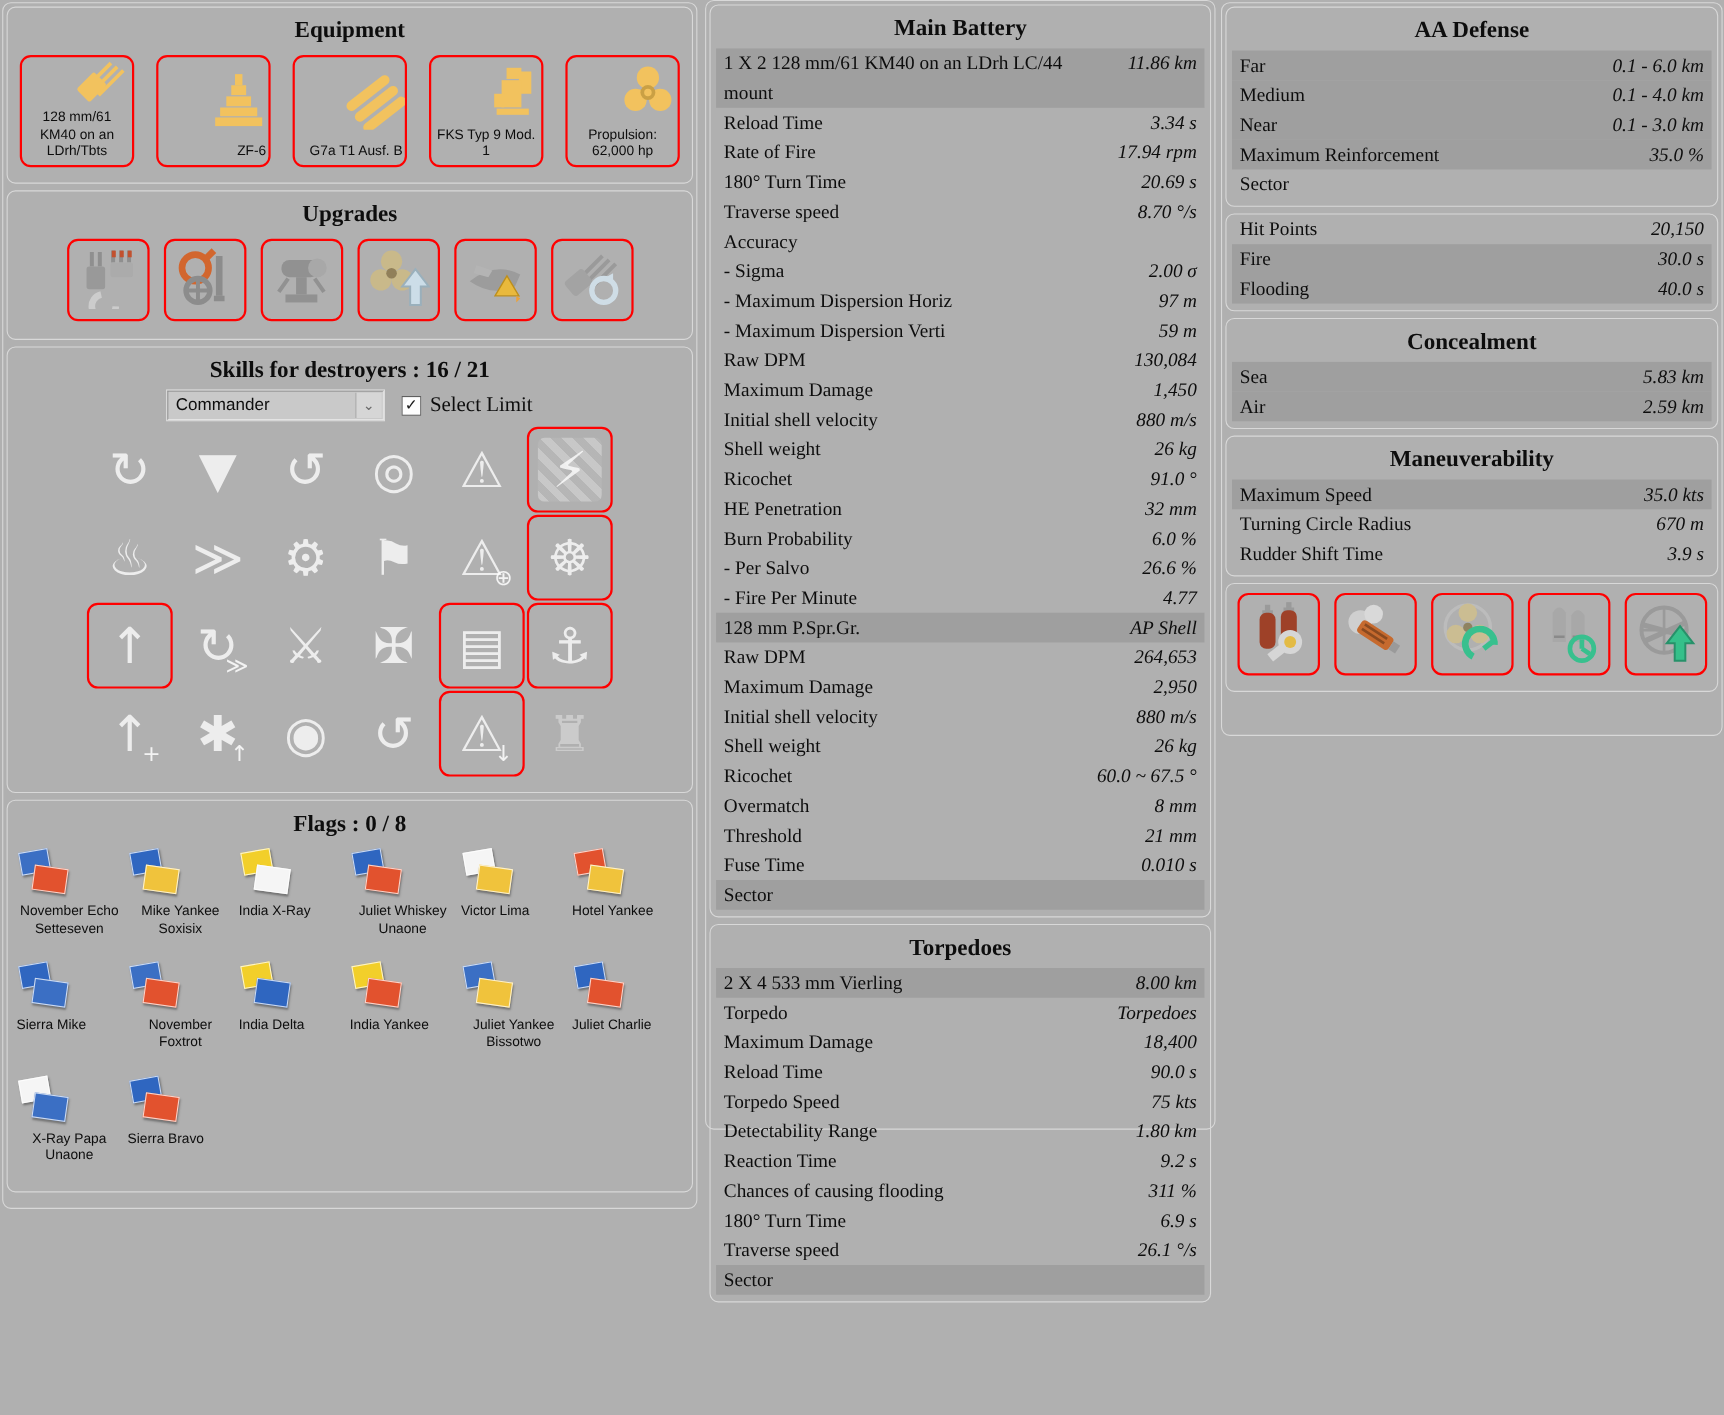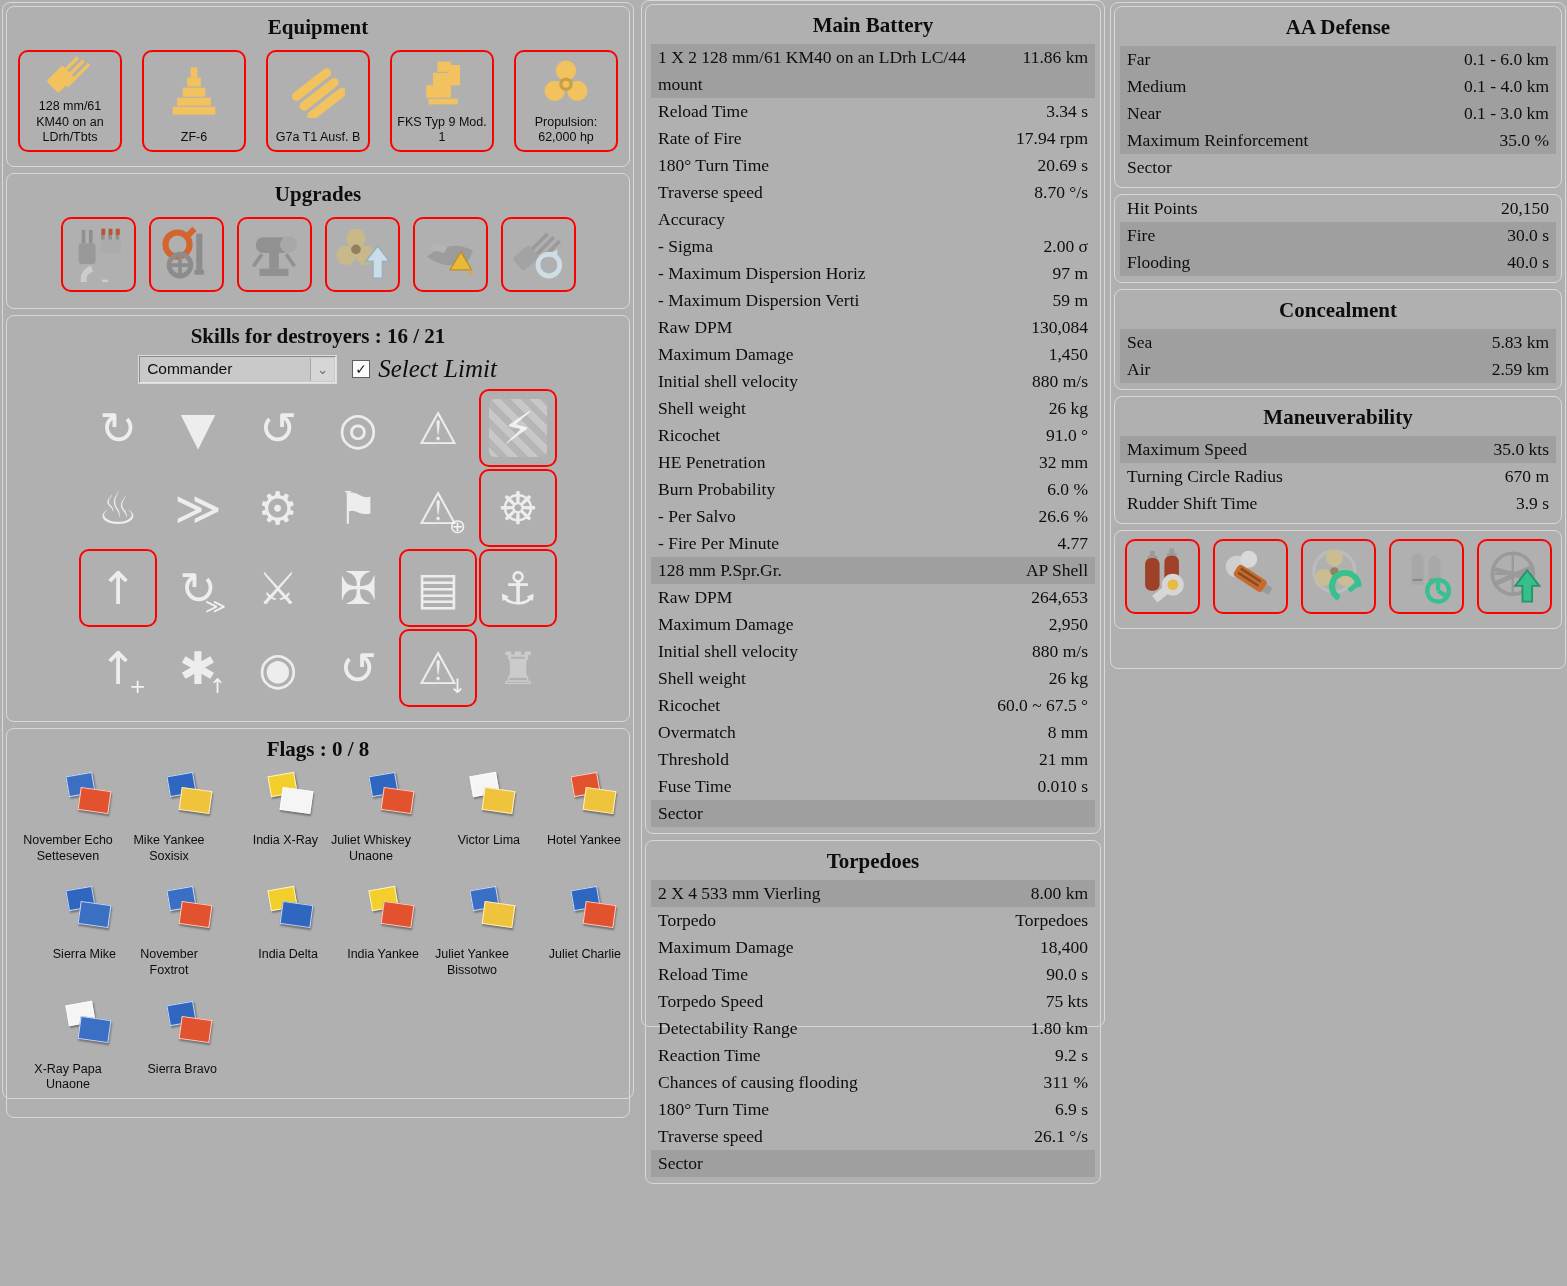--- a/index.html
+++ b/index.html
@@ -11,61 +11,61 @@
   .col{position:absolute;box-sizing:border-box;border:1px solid #d8d8d8;border-radius:8px;padding:3px;}
   .col-left{left:2px;top:2px;width:632px;height:1097px;}
   .col-mid{left:641px;top:0;width:464px;height:1027px;}
   .col-right{left:1110px;top:2px;width:456px;height:667px;}
   .panel{box-sizing:border-box;border:1px solid #d8d8d8;border-radius:8px;margin-bottom:6px;padding:0 2px 6px;}
   .panel:last-child{margin-bottom:0}
   .ptitle{margin:8px 0 6px;text-align:center;font-size:21px;font-weight:bold;}
   
   .srow{display:flex;align-items:flex-start;min-height:27px;line-height:27px;font-size:17.5px;padding:0 7px;margin:0 3px;}
   .srow .lab{flex:1 1 auto;max-width:336px;}
-  .srow .val{margin-left:8px;white-space:nowrap;text-align:right;flex:1 0 auto;}
+  .srow .val{margin-left:8px;white-space:nowrap;text-align:right;flex:1 0 auto;font-style:italic;}
   .srow.shade{background:#9f9f9f;}
   
   .equip-row{display:flex;justify-content:center;gap:20px;padding:4px 0 8px;}
   .equip-item{width:104px;height:102px;box-sizing:border-box;border:2px solid #ff0000;border-radius:10px;
-    display:flex;flex-direction:column;align-items:center;justify-content:flex-end;}
+    display:flex;flex-direction:column;align-items:flex-end;justify-content:flex-end;}
   .equip-item .eq-icon{flex:1 1 auto;display:grid;place-items:center;}
   .equip-item svg{width:54px;height:54px;}
   .eq-label{font-family:"Liberation Sans","DejaVu Sans",sans-serif;font-size:12.5px;line-height:1.25;
     text-align:center;padding:0 2px 4px;}
   
   .icon-row{display:flex;justify-content:center;gap:13px;padding:4px 0 10px;}
   .icon-box{width:75px;height:75px;box-sizing:border-box;border:2px solid #ff0000;border-radius:10px;display:grid;place-items:center;}
   .icon-box svg{width:58px;height:58px;}
   
   .skill-controls{display:flex;justify-content:center;align-items:center;gap:16px;margin:2px 0 6px;}
   .select{position:relative;width:197px;height:27px;box-sizing:border-box;background:#c9c9c9;
     border:1px solid #8b8b8b;border-bottom-color:#e6e6e6;border-right-color:#e6e6e6;
     outline:1px solid #dcdcdc;display:flex;align-items:center;padding-left:7px;
     font-family:"Liberation Sans","DejaVu Sans",sans-serif;font-size:15.5px;}
   .sel-arrow{position:absolute;right:1px;top:1px;bottom:1px;width:23px;background:#d6d6d6;
     border-left:1px solid #a8a8a8;display:grid;place-items:center;color:#6a6a6a;font-size:13px;}
   .cb{width:18px;height:18px;box-sizing:border-box;background:#fdfdfd;border:1px solid #5f5f5f;
     display:inline-grid;place-items:center;font-family:"DejaVu Sans",sans-serif;font-size:14px;color:#1a1a1a;}
   .cb::after{content:"";}
   .cb.checked::after{content:"✓";}
-  .cb-label{font-size:25px;margin-left:8px;font-style:italic;}
+  .cb-label{font-size:19px;margin-left:8px;}
   .cb-wrap{display:flex;align-items:center;}
   .skills-grid{display:grid;grid-template-columns:repeat(6,78px);gap:2px;justify-content:center;padding-bottom:8px;}
   .skill-cell{width:78px;height:78px;box-sizing:border-box;border:2px solid transparent;border-radius:10px;
     display:grid;place-items:center;position:relative;}
   .skill-cell.selected{border-color:#ff0000;}
   .skill-cell.faded .skill-glyph{opacity:.35;}
   .skill-inner{display:grid;place-items:center;}
   .skill-inner.hatch{width:58px;height:58px;border-radius:6px;
     background:repeating-linear-gradient(45deg,rgba(255,255,255,.30) 0 7px,rgba(255,255,255,.07) 7px 14px);}
   .skill-glyph{font-family:"DejaVu Sans",sans-serif;font-size:45px;line-height:1;color:#ffffff;opacity:.78;}
   .skill-sub{position:absolute;right:9px;bottom:7px;font-family:"DejaVu Sans",sans-serif;font-size:20px;color:#fff;opacity:.85;}
   
   .flags-grid{display:grid;grid-template-columns:repeat(6,101px);justify-content:center;row-gap:24px;column-gap:0;padding:6px 0 18px;}
-  .flag-item{display:flex;flex-direction:column;align-items:flex-end;gap:13px;}
+  .flag-item{display:flex;flex-direction:column;align-items:flex-start;gap:2px;}
   .flag-icon{position:relative;width:52px;height:46px;}
   .flag-b,.flag-f{position:absolute;display:block;border:1px solid rgba(255,255,255,.75);
     box-shadow:1px 2px 2px rgba(0,0,0,.35);}
   .flag-b{left:3px;top:0;width:25px;height:19px;transform:rotate(-10deg);}
   .flag-f{left:15px;top:15px;width:29px;height:21px;transform:rotate(8deg);}
   .flag-label{font-family:"Liberation Sans","DejaVu Sans",sans-serif;font-size:12.5px;line-height:1.25;
     text-align:center;max-width:96px;}
 </style>
 </head>
 <body>

